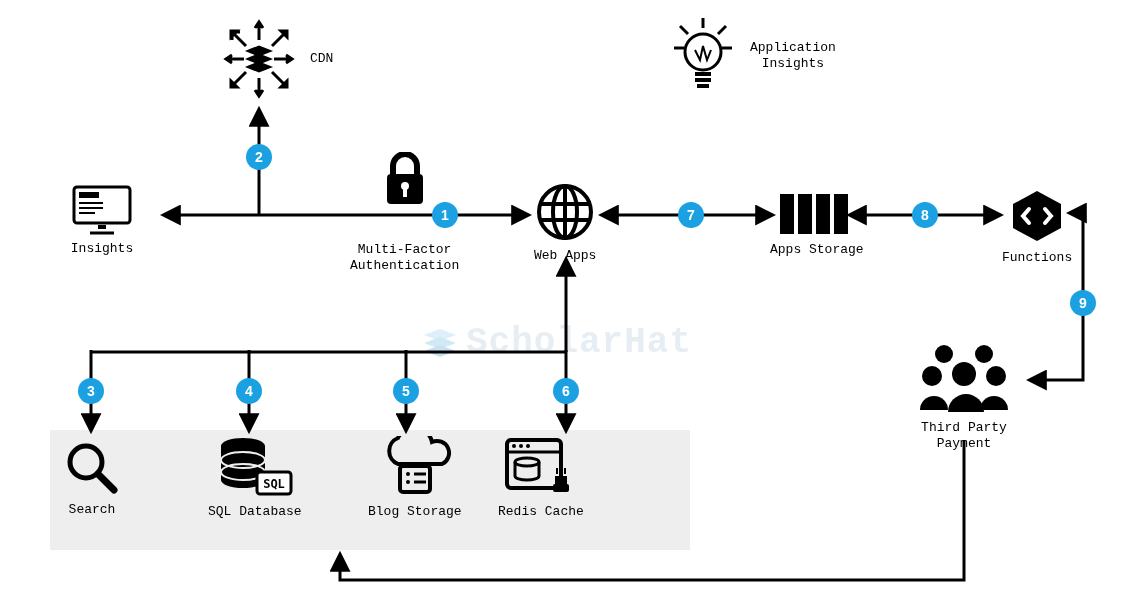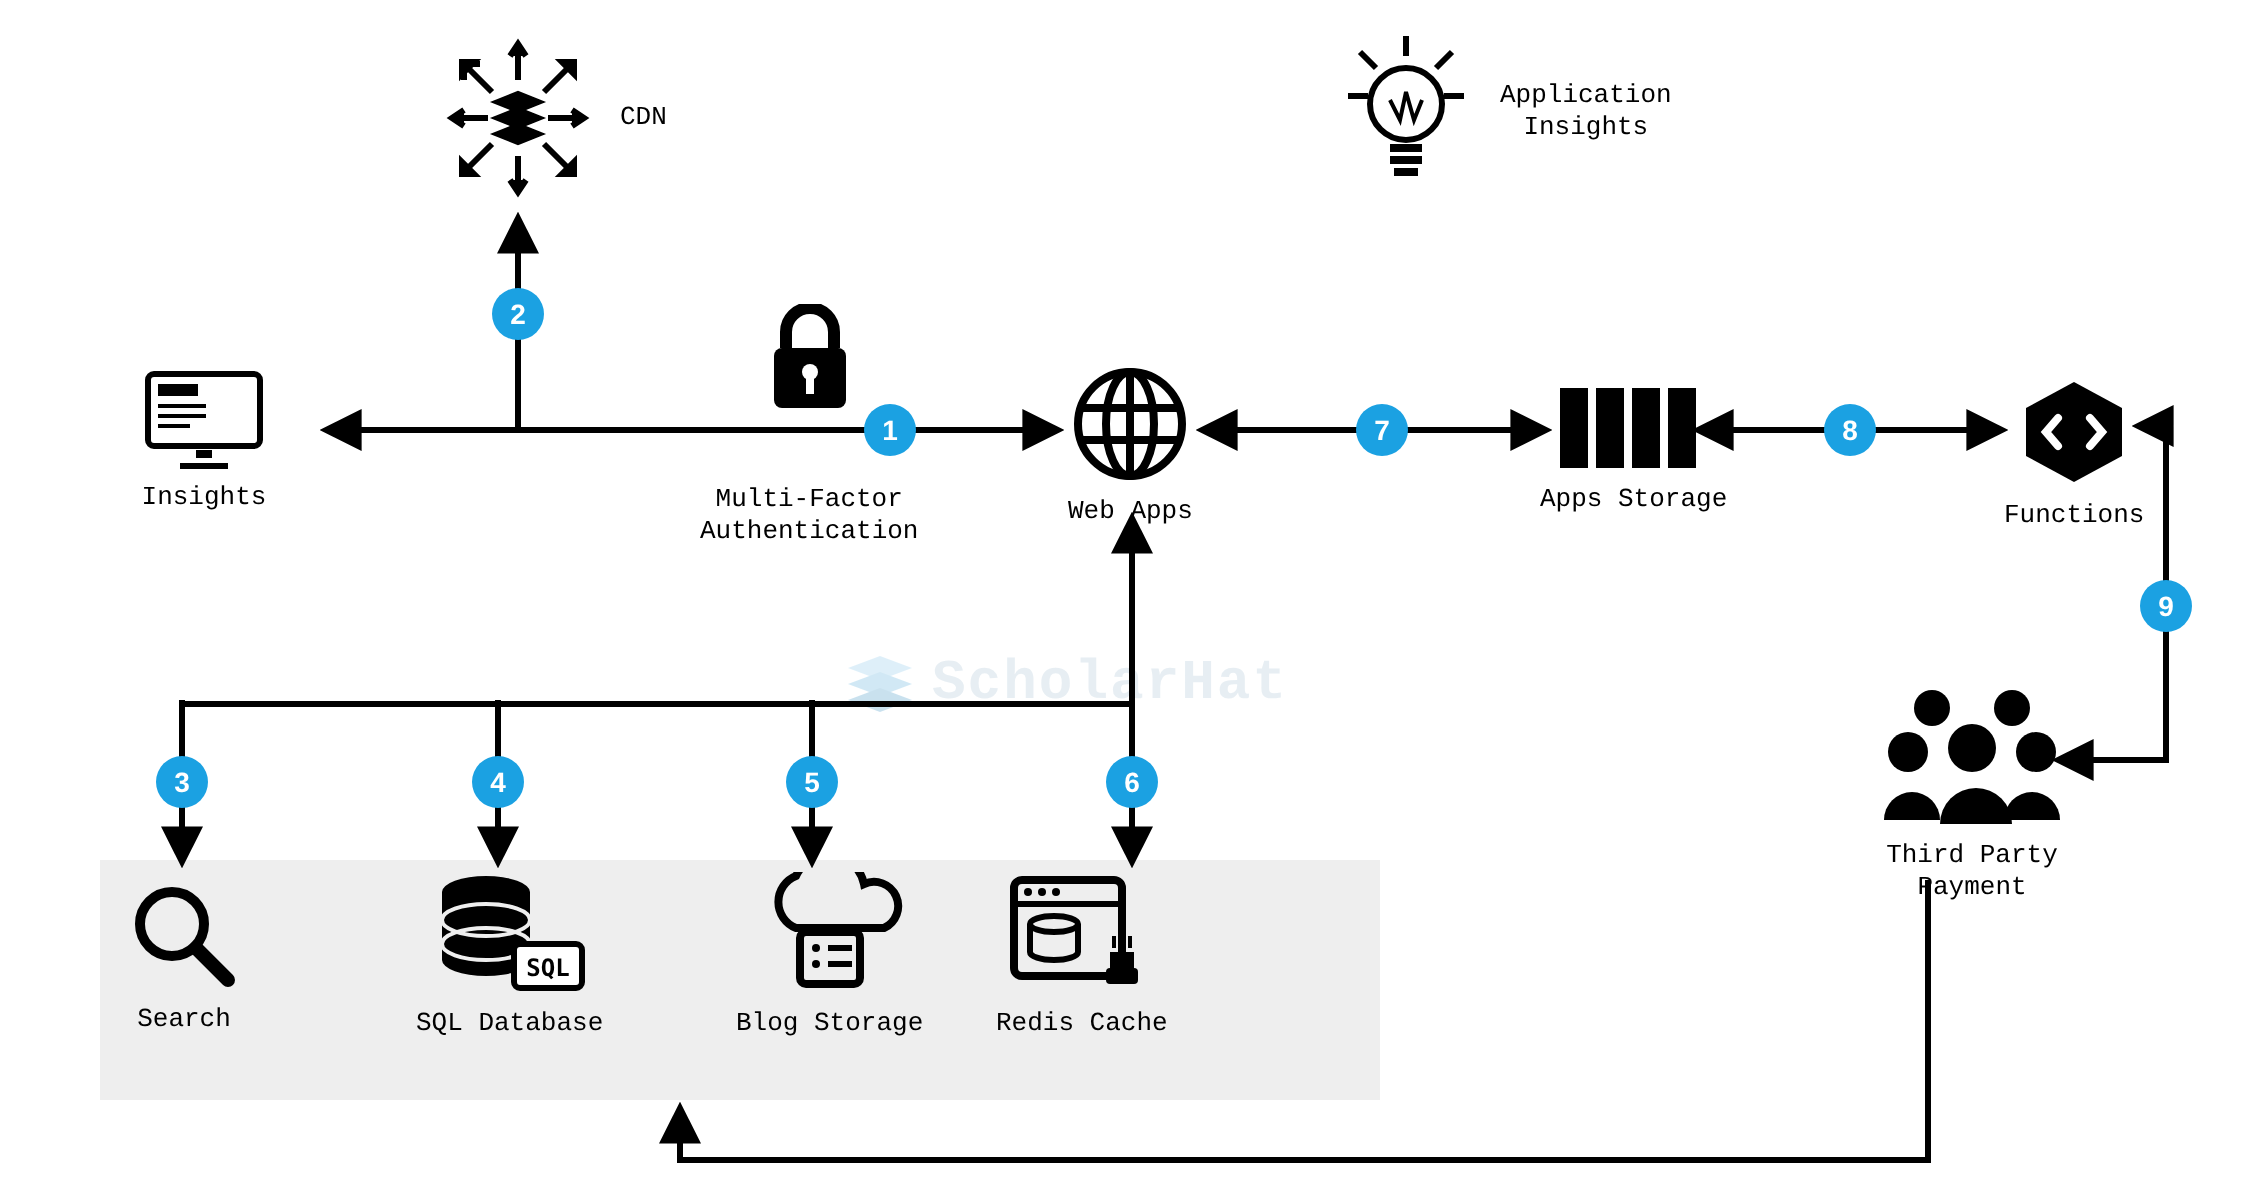--- a/index.html
+++ b/index.html
@@ -51,21 +51,21 @@
       background: #eee;
       left: 50px;
       top: 430px;
       width: 640px;
       height: 120px;
     }
     .watermark {
       position: absolute;
       left: 420px;
       top: 322px;
-      font-size: 28px;
+      font-size: 36px;
       font-weight: 700;
       color: rgba(120,160,190,.18);
       letter-spacing: 1px;
       display: flex;
       align-items: center;
       gap: 6px;
     }
     .watermark svg { opacity: .25; }
   </style>
 </head>
@@ -211,21 +211,21 @@
 
 <div class="node" style="left:1002px;top:188px">
   <svg width="56" height="56" viewBox="0 0 56 56">
     <path d="M28 3 L52 16 V40 L28 53 L4 40 V16 Z" fill="#000"></path>
     <path d="M20 21 L14 28 L20 35" stroke="#fff" stroke-width="4" fill="none" stroke-linecap="round"></path>
     <path d="M36 21 L42 28 L36 35" stroke="#fff" stroke-width="4" fill="none" stroke-linecap="round"></path>
   </svg>
   <span class="label">Functions</span>
 </div>
 
-<div class="node" style="left:936px;top:340px">
+<div class="node" style="left:914px;top:340px">
   <svg width="100" height="74" viewBox="0 0 100 74">
     <g fill="#000">
       <circle cx="30" cy="14" r="9"></circle>
         <circle cx="70" cy="14" r="9"></circle>
       <circle cx="18" cy="36" r="10"></circle>
         <circle cx="50" cy="34" r="12"></circle>
         <circle cx="82" cy="36" r="10"></circle>
       <path d="M6 70 a14 14 0 0 1 28 0 Z"></path>
       <path d="M34 72 a18 18 0 0 1 36 0 Z"></path>
       <path d="M66 70 a14 14 0 0 1 28 0 Z"></path>

